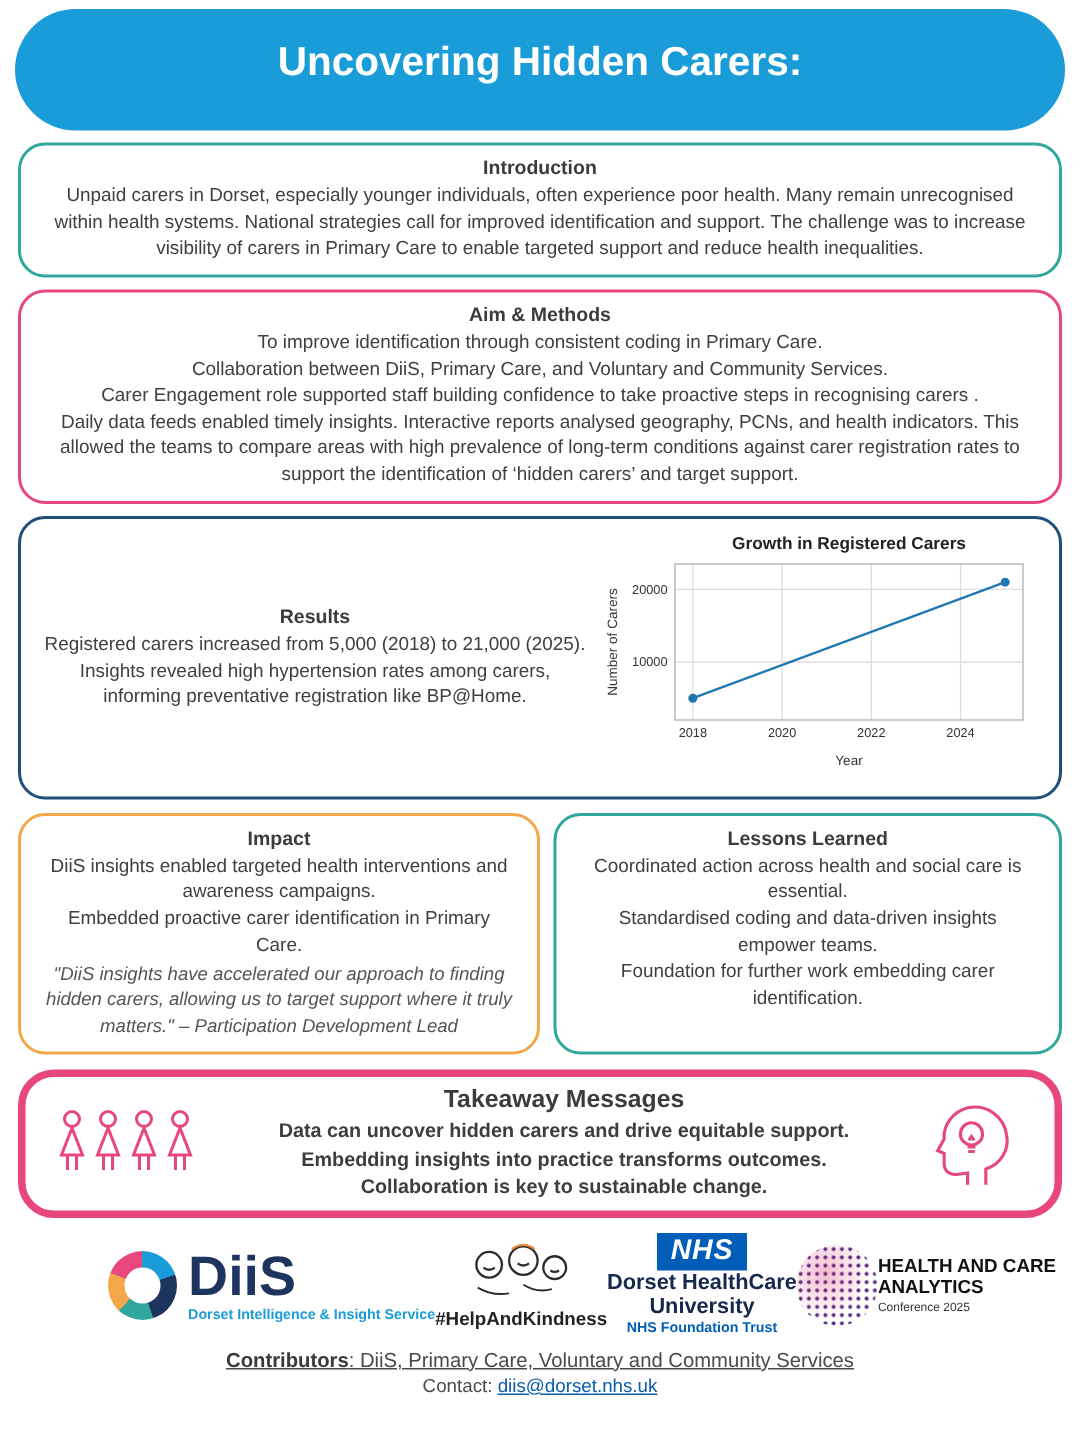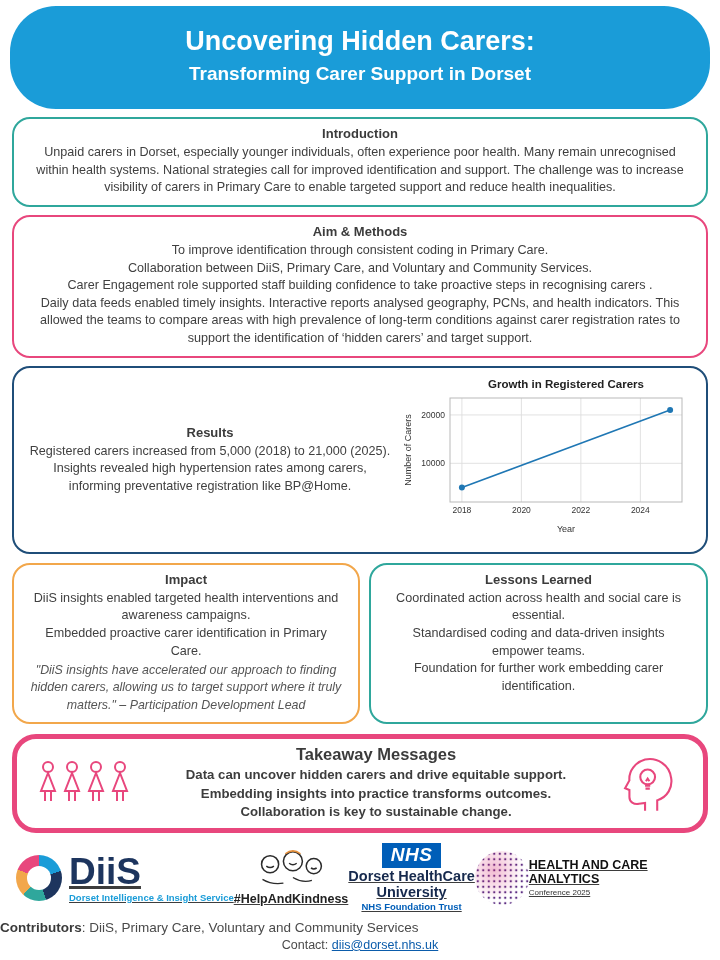--- a/index.html
+++ b/index.html
@@ -25,21 +25,21 @@
   .two-col{display:flex;gap:9px;margin:9px 12px 0;}
   .impact{border:2px solid var(--orange);flex:1.03;margin:0;}
   .lessons{border:2px solid var(--teal);flex:1;margin:0;}
   .quote{font-size:12.4px;font-style:italic;color:#555;line-height:1.4;margin-top:2px;}
   .takeaway{border:5px solid var(--pink);border-radius:24px;margin:10px 12px 0;
             display:flex;align-items:center;padding:6px 18px;}
   .takeaway-center{flex:1;text-align:center;}
   .takeaway h3{margin:0 0 2px;font-size:16.5px;color:#3b3b3b;}
   .takeaway .line{font-weight:bold;font-size:13.2px;color:#3d3d3d;}
   .icon-pink{color:var(--pink);flex:none;}
-  .logos{display:flex;align-items:center;justify-content:flex-start;padding:10px 16px 0;text-decoration:underline;}
+  .logos{display:flex;align-items:center;justify-content:flex-end;padding:10px 16px 0;}
   .diis{display:flex;align-items:center;gap:7px;}
   .diis-donut{width:46px;height:46px;border-radius:50%;position:relative;flex:none;
      background:conic-gradient(var(--header-blue) 0 20%, var(--diis-navy) 20% 45%,
        var(--teal) 45% 62%, var(--orange) 62% 81%, var(--pink) 81% 100%);}
   .diis-donut::after{content:"";position:absolute;inset:11px;background:#fff;border-radius:50%;}
   .diis-name{font-size:37px;font-weight:bold;color:var(--diis-navy);line-height:1;}
   .diis-tag{font-size:9.5px;font-weight:bold;color:var(--header-blue);margin-top:2px;}
   .hk{text-align:center;}
   .hk-text{font-size:12.5px;font-weight:bold;color:#222;margin-top:1px;}
   .nhs{text-align:center;line-height:1.15;}
@@ -47,32 +47,31 @@
            font-weight:bold;font-size:19px;padding:1px 9px 2px;letter-spacing:.5px;}
   .nhs-org{font-size:14.5px;font-weight:bold;color:#16294d;}
   .nhs-trust{font-size:9.5px;font-weight:bold;color:var(--nhs-blue);margin-top:1px;}
   .dot-sphere{width:54px;height:54px;border-radius:50%;flex:none;
      background-image:radial-gradient(circle at 35% 35%, rgba(214,31,105,.30), rgba(0,0,0,0) 60%),
                       radial-gradient(#5c2e83 1.1px, rgba(0,0,0,0) 1.5px);
      background-size:100% 100%, 5.5px 5.5px;}
   .hca{line-height:1.15;}
   .hca-main{font-size:12.5px;font-weight:bold;color:#111;}
   .hca-sub{font-size:8px;color:#333;margin-top:2px;}
-  .contrib{text-align:left;font-size:13.5px;color:#4a4a4a;margin-top:7px;}
+  .contrib{text-align:center;font-size:13.5px;color:#4a4a4a;margin-top:7px;text-decoration:underline;}
   .contrib b{color:#3a3a3a;}
   .contact{text-align:center;font-size:12.5px;color:#4a4a4a;margin-top:3px;}
   .contact a{color:var(--link-blue);text-decoration:underline;}
   figure{margin:0;}
 </style>
 </head>
 <body>
 
 <header class="header">
   <h1>Uncovering Hidden Carers:</h1>
-  <h2>Transforming Carer Support in Dorset</h2>
 </header>
 
 <section class="box intro">
   <h3>Introduction</h3>
   <p>Unpaid carers in Dorset, especially younger individuals, often experience poor health. Many remain unrecognised within health systems. National strategies call for improved identification and support. The challenge was to increase visibility of carers in Primary Care to enable targeted support and reduce health inequalities.</p>
 </section>
 
 <section class="box aim">
   <h3>Aim &amp; Methods</h3>
   <div class="line">To improve identification through consistent coding in Primary Care.</div>

